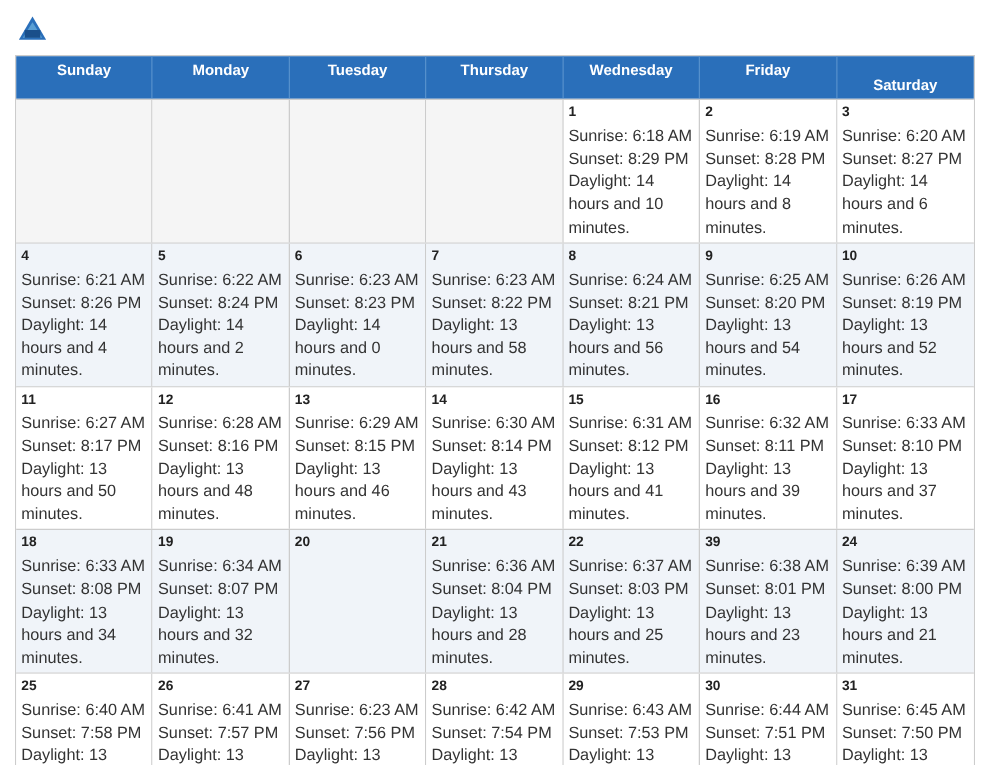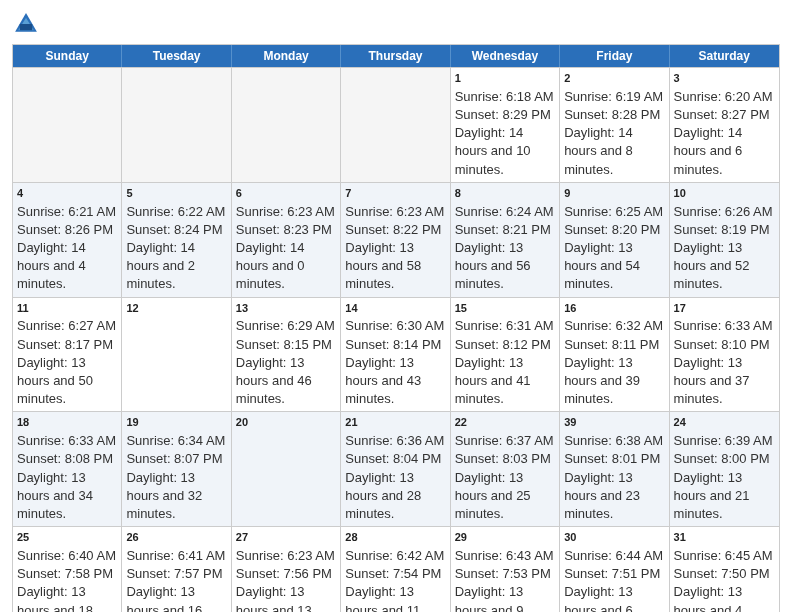--- a/index.html
+++ b/index.html
@@ -72,21 +72,21 @@
       background: #2a6fba;
     }
     .cal-header-cell {
       color: #fff;
       font-size: 12px;
       font-weight: bold;
       text-align: center;
       padding: 4px 2px;
       border-right: 1px solid #5590cc;
     }
-    .cal-header-cell:last-child { border-right: none; }
+    .cal-header-cell:last-child { border-right: none; margin-top: 12px; }
     .cal-body {
       display: flex;
       flex-direction: column;
       flex: 1;
     }
     .cal-row {
       display: grid;
       grid-template-columns: repeat(7, 1fr);
       flex: 1;
       border-top: 1px solid #ccc;
@@ -132,22 +132,22 @@
     </div>
     <div class="title-block">
       <div class="main-title"></div>
       <div class="subtitle"></div>
     </div>
   </div>
 
   <div class="calendar">
     <div class="cal-header">
     <div class="cal-header-cell">Sunday</div>
+        <div class="cal-header-cell">Monday</div>
         <div class="cal-header-cell">Tuesday</div>
-        <div class="cal-header-cell">Monday</div>
         <div class="cal-header-cell">Thursday</div>
         <div class="cal-header-cell">Wednesday</div>
         <div class="cal-header-cell">Friday</div>
         <div class="cal-header-cell">Saturday</div>
       </div>
     <div class="cal-body">
     <div class="cal-row">
           <div class="cal-cell empty"></div>
           <div class="cal-cell empty"></div>
           <div class="cal-cell empty"></div>
@@ -217,20 +217,23 @@
         </div>
         <div class="cal-row">
           <div class="cal-cell">
             <div class="day-num">11</div>
             <div class="cell-info">Sunrise: 6:27 AM
 Sunset: 8:17 PM
 Daylight: 13 hours and 50 minutes.</div>
           </div>
           <div class="cal-cell">
             <div class="day-num">12</div>
+            <div class="cell-info">Sunrise: 6:28 AM
+Sunset: 8:16 PM
+Daylight: 13 hours and 48 minutes.</div>
           </div>
           <div class="cal-cell">
             <div class="day-num">13</div>
             <div class="cell-info">Sunrise: 6:29 AM
 Sunset: 8:15 PM
 Daylight: 13 hours and 46 minutes.</div>
           </div>
           <div class="cal-cell">
             <div class="day-num">14</div>
             <div class="cell-info">Sunrise: 6:30 AM

